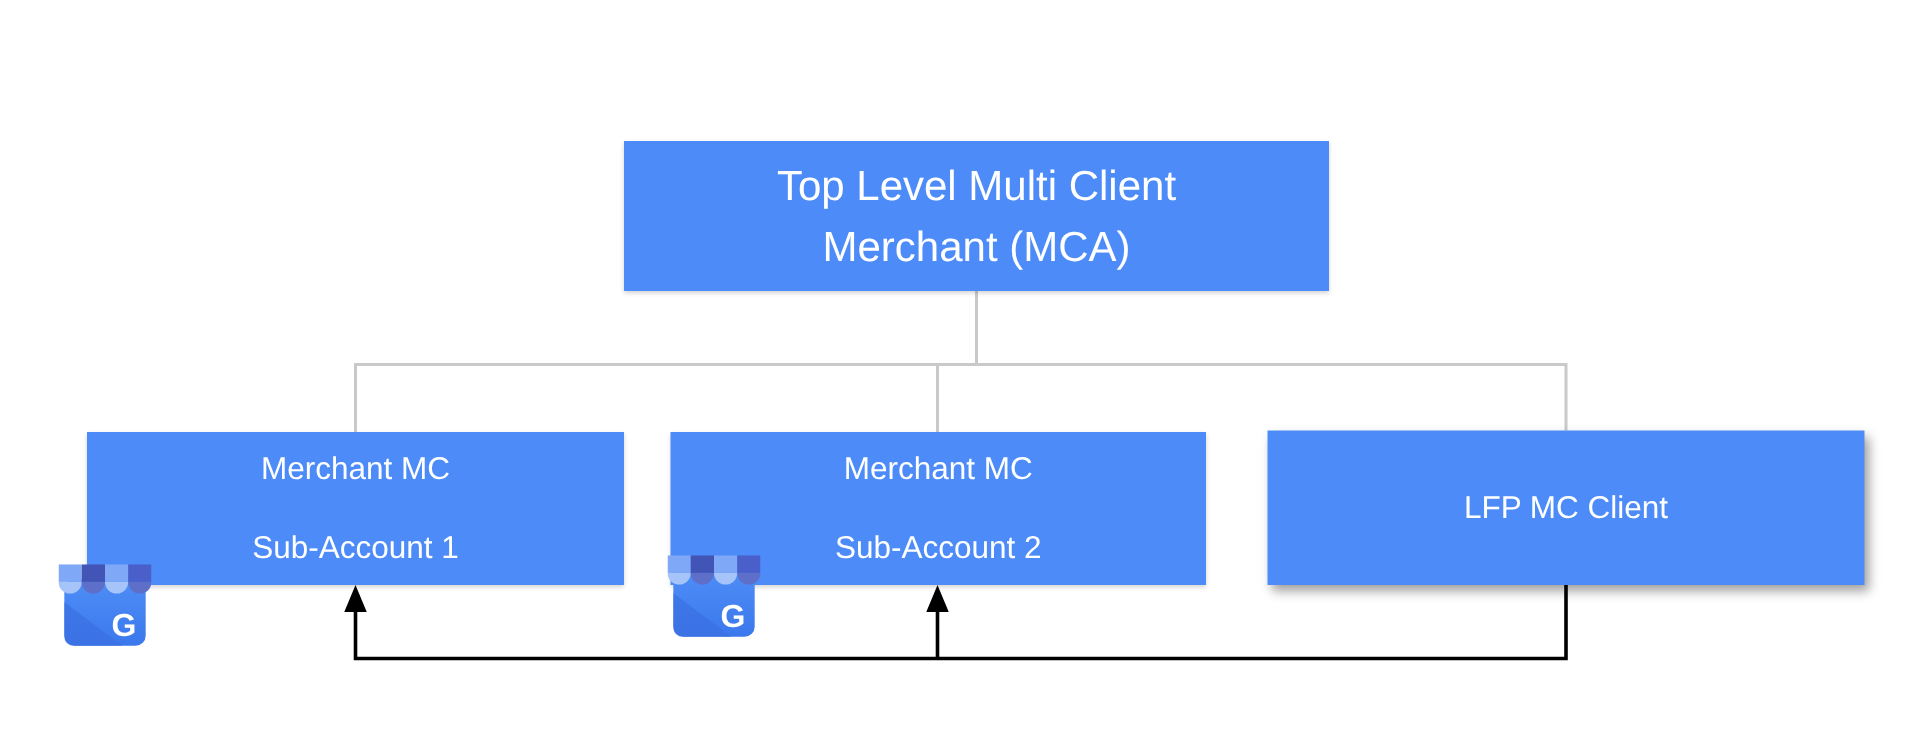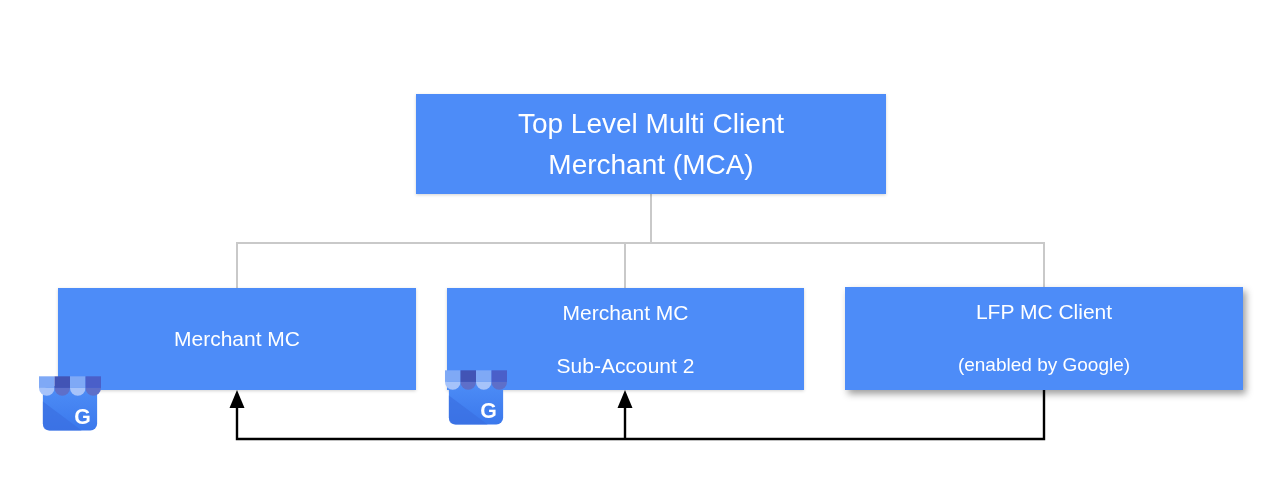--- a/index.html
+++ b/index.html
@@ -54,30 +54,30 @@
     <polygon points="617.5,408 632.5,408 625,390" fill="#000000"></polygon>
   </svg>
 
   <div class="node node-root">
     <span>Top Level Multi Client</span>
     <span>Merchant (MCA)</span>
   </div>
 
   <div class="node node-child node-m1">
     <span>Merchant MC</span>
+    <span>Sub-Account 1</span>
   </div>
 
   <div class="node node-child node-m2">
     <span>Merchant MC</span>
     <span>Sub-Account 2</span>
   </div>
 
   <div class="node node-child node-lfp">
     <span>LFP MC Client</span>
-    <span class="sub">(enabled by Google)</span>
   </div>
 
   <svg class="gmb gmb-1" viewBox="0 0 64 64">
     <defs>
       <linearGradient id="gmbBody" x1="0" y1="0" x2="0" y2="1">
         <stop offset="0" stop-color="#4e8ef7"></stop>
         <stop offset="1" stop-color="#3b78ec"></stop>
       </linearGradient>
     </defs>
     <rect x="4" y="16" width="56" height="46" rx="7" fill="url(#gmbBody)"></rect>

